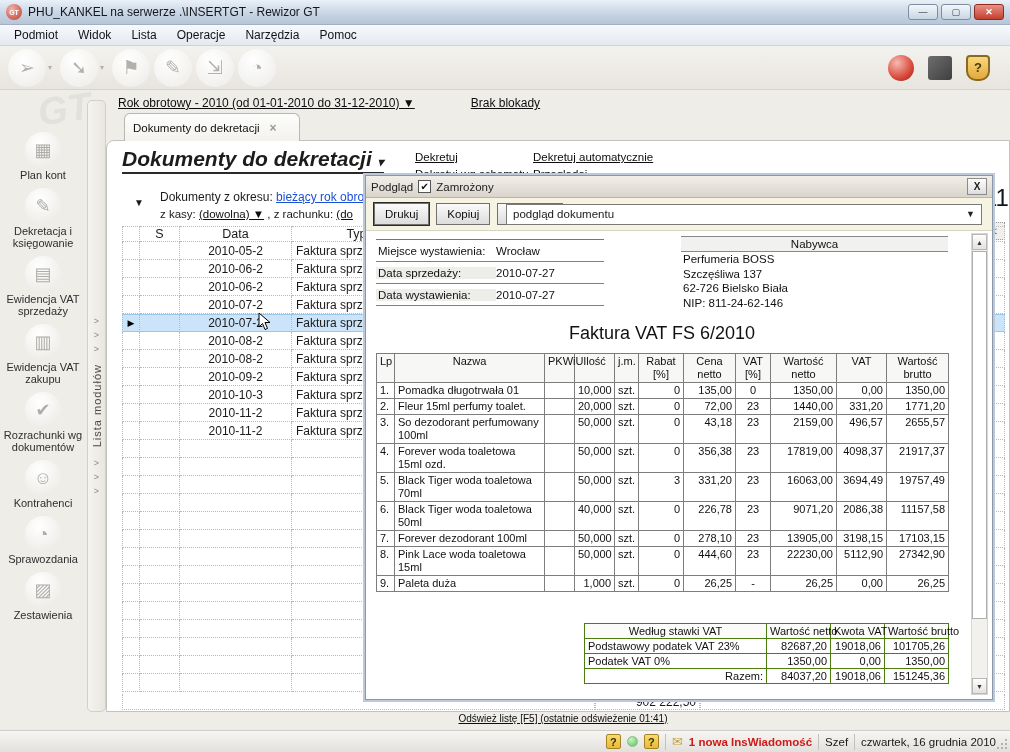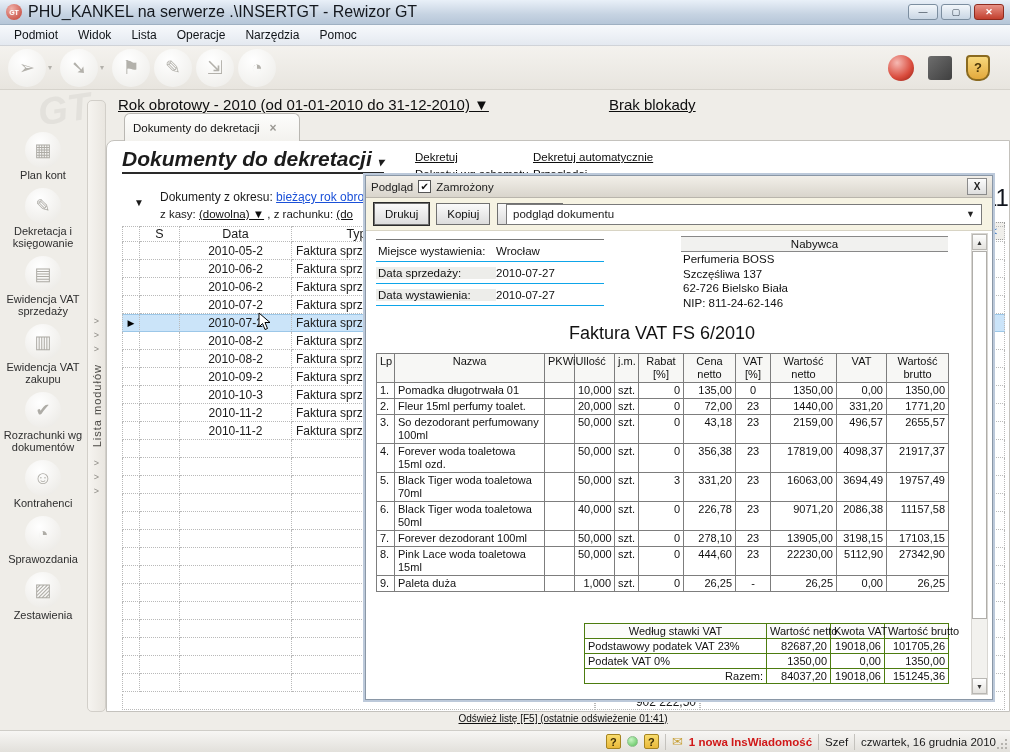--- a/index.html
+++ b/index.html
@@ -3,21 +3,21 @@
 <meta charset="utf-8">
 <style>
   * { margin:0; padding:0; box-sizing:border-box; }
   html,body { width:1010px; height:752px; overflow:hidden; }
   body { font-family:"Liberation Sans", sans-serif; font-size:11px; color:#1a1a1a; background:#efede8; position:relative; }
   .abs { position:absolute; }
 
   
   .titlebar { left:0; top:0; width:1010px; height:25px; background:linear-gradient(#e9f0f8,#c6d3e2 60%,#b6c6d8); border-bottom:1px solid #9fb0c2; display:flex; align-items:center; padding:0 6px; }
   .app-icon { width:16px; height:16px; border-radius:50%; background:radial-gradient(circle at 35% 30%,#f0b0a8,#c03c30); color:#fff; font-size:7px; font-weight:bold; display:flex; align-items:center; justify-content:center; margin-right:6px; }
-  .title-text { font-size:16px; color:#14181e; }
+  .title-text { font-size:12px; color:#14181e; }
   .win-btns { margin-left:auto; display:flex; gap:3px; }
   .win-btn { width:30px; height:16px; border:1px solid #7c8ea0; border-radius:3px; background:linear-gradient(#f3f7fb,#c9d6e4); display:flex; align-items:center; justify-content:center; font-size:9px; color:#33404e; }
   .win-btn.close { background:linear-gradient(#e89286,#c23f2e); color:#fff; border-color:#8e2b1e; font-weight:bold; }
 
   .menubar { left:0; top:25px; width:1010px; height:21px; background:linear-gradient(#f7f9fc,#e4e9f0); border-bottom:1px solid #d0d3d8; display:flex; align-items:center; padding-left:4px; }
   .menu-item { padding:3px 10px; font-size:12px; color:#101418; }
 
   .toolbar { left:0; top:46px; width:1010px; height:44px; background:linear-gradient(#f4f2ee,#e8e5df); border-bottom:1px solid #d6d3cc; display:flex; align-items:center; padding:0 8px; }
   .tool-ico { width:38px; height:38px; border-radius:50%; background:radial-gradient(circle at 40% 30%,#ffffff,#ecebe7); display:flex; align-items:center; justify-content:center; font-size:19px; color:#b3b1ab; margin-right:4px; }
   .tool-drop { font-size:8px; color:#b3b1ab; margin:0 8px 0 -2px; }
@@ -31,21 +31,21 @@
   .sidebar { left:0; top:132px; width:86px; display:flex; flex-direction:column; align-items:center; gap:7px; }
   .module { display:flex; flex-direction:column; align-items:center; width:86px; }
   .module .mico { width:36px; height:36px; border-radius:50%; background:radial-gradient(circle at 40% 30%,#ffffff,#e9e7e2); color:#aeaca6; font-size:18px; display:flex; align-items:center; justify-content:center; }
   .module .mlabel { text-align:center; font-size:11px; color:#2e2e2e; line-height:12px; margin-top:1px; }
 
   .mod-strip { left:87px; top:100px; width:19px; height:612px; background:linear-gradient(90deg,#f6f4f0,#e9e6e0); border:1px solid #d2cfc9; border-radius:5px; display:flex; flex-direction:column; align-items:center; justify-content:center; }
   .mod-strip .chev { color:#8e8c86; font-size:9px; line-height:14px; }
   .strip-label { writing-mode:vertical-rl; transform:rotate(180deg); font-size:11px; color:#4c4a46; letter-spacing:1px; margin:8px 0; }
 
   
-  .fiscal-row { left:118px; top:96px; display:flex; gap:120px; font-size:15px; }
+  .fiscal-row { left:118px; top:96px; display:flex; gap:56px; font-size:12px; }
   .fiscal-link, .lock-link { color:#0e0e0e; text-decoration:underline; }
   .tab { left:124px; top:113px; width:176px; height:28px; background:linear-gradient(#fdfdfc,#f3f2ee); border:1px solid #b9b7b2; border-bottom:none; border-radius:6px 6px 0 0; display:flex; align-items:center; padding:0 8px; gap:10px; }
   .tab-label { font-size:11.5px; color:#111; }
   .tab-close { color:#9a9893; font-size:12px; font-weight:bold; }
   .panel { left:106px; top:140px; width:904px; height:572px; background:#fff; border:1px solid #c4c2bd; border-radius:8px 0 0 0; }
 
   .page-title { left:122px; top:147px; font-size:21px; font-weight:bold; color:#1c1c1c; border-bottom:2px solid #2a2a2a; padding-bottom:1px;font-style:italic; }
   .page-title .caret { font-size:12px; }
   .action-links { left:415px; top:151px; display:grid; grid-template-columns:118px auto; grid-auto-flow:column; grid-template-rows:17px 17px; font-size:11.5px; }
   .action-links a { color:#0e0e0e; text-decoration:underline; }

